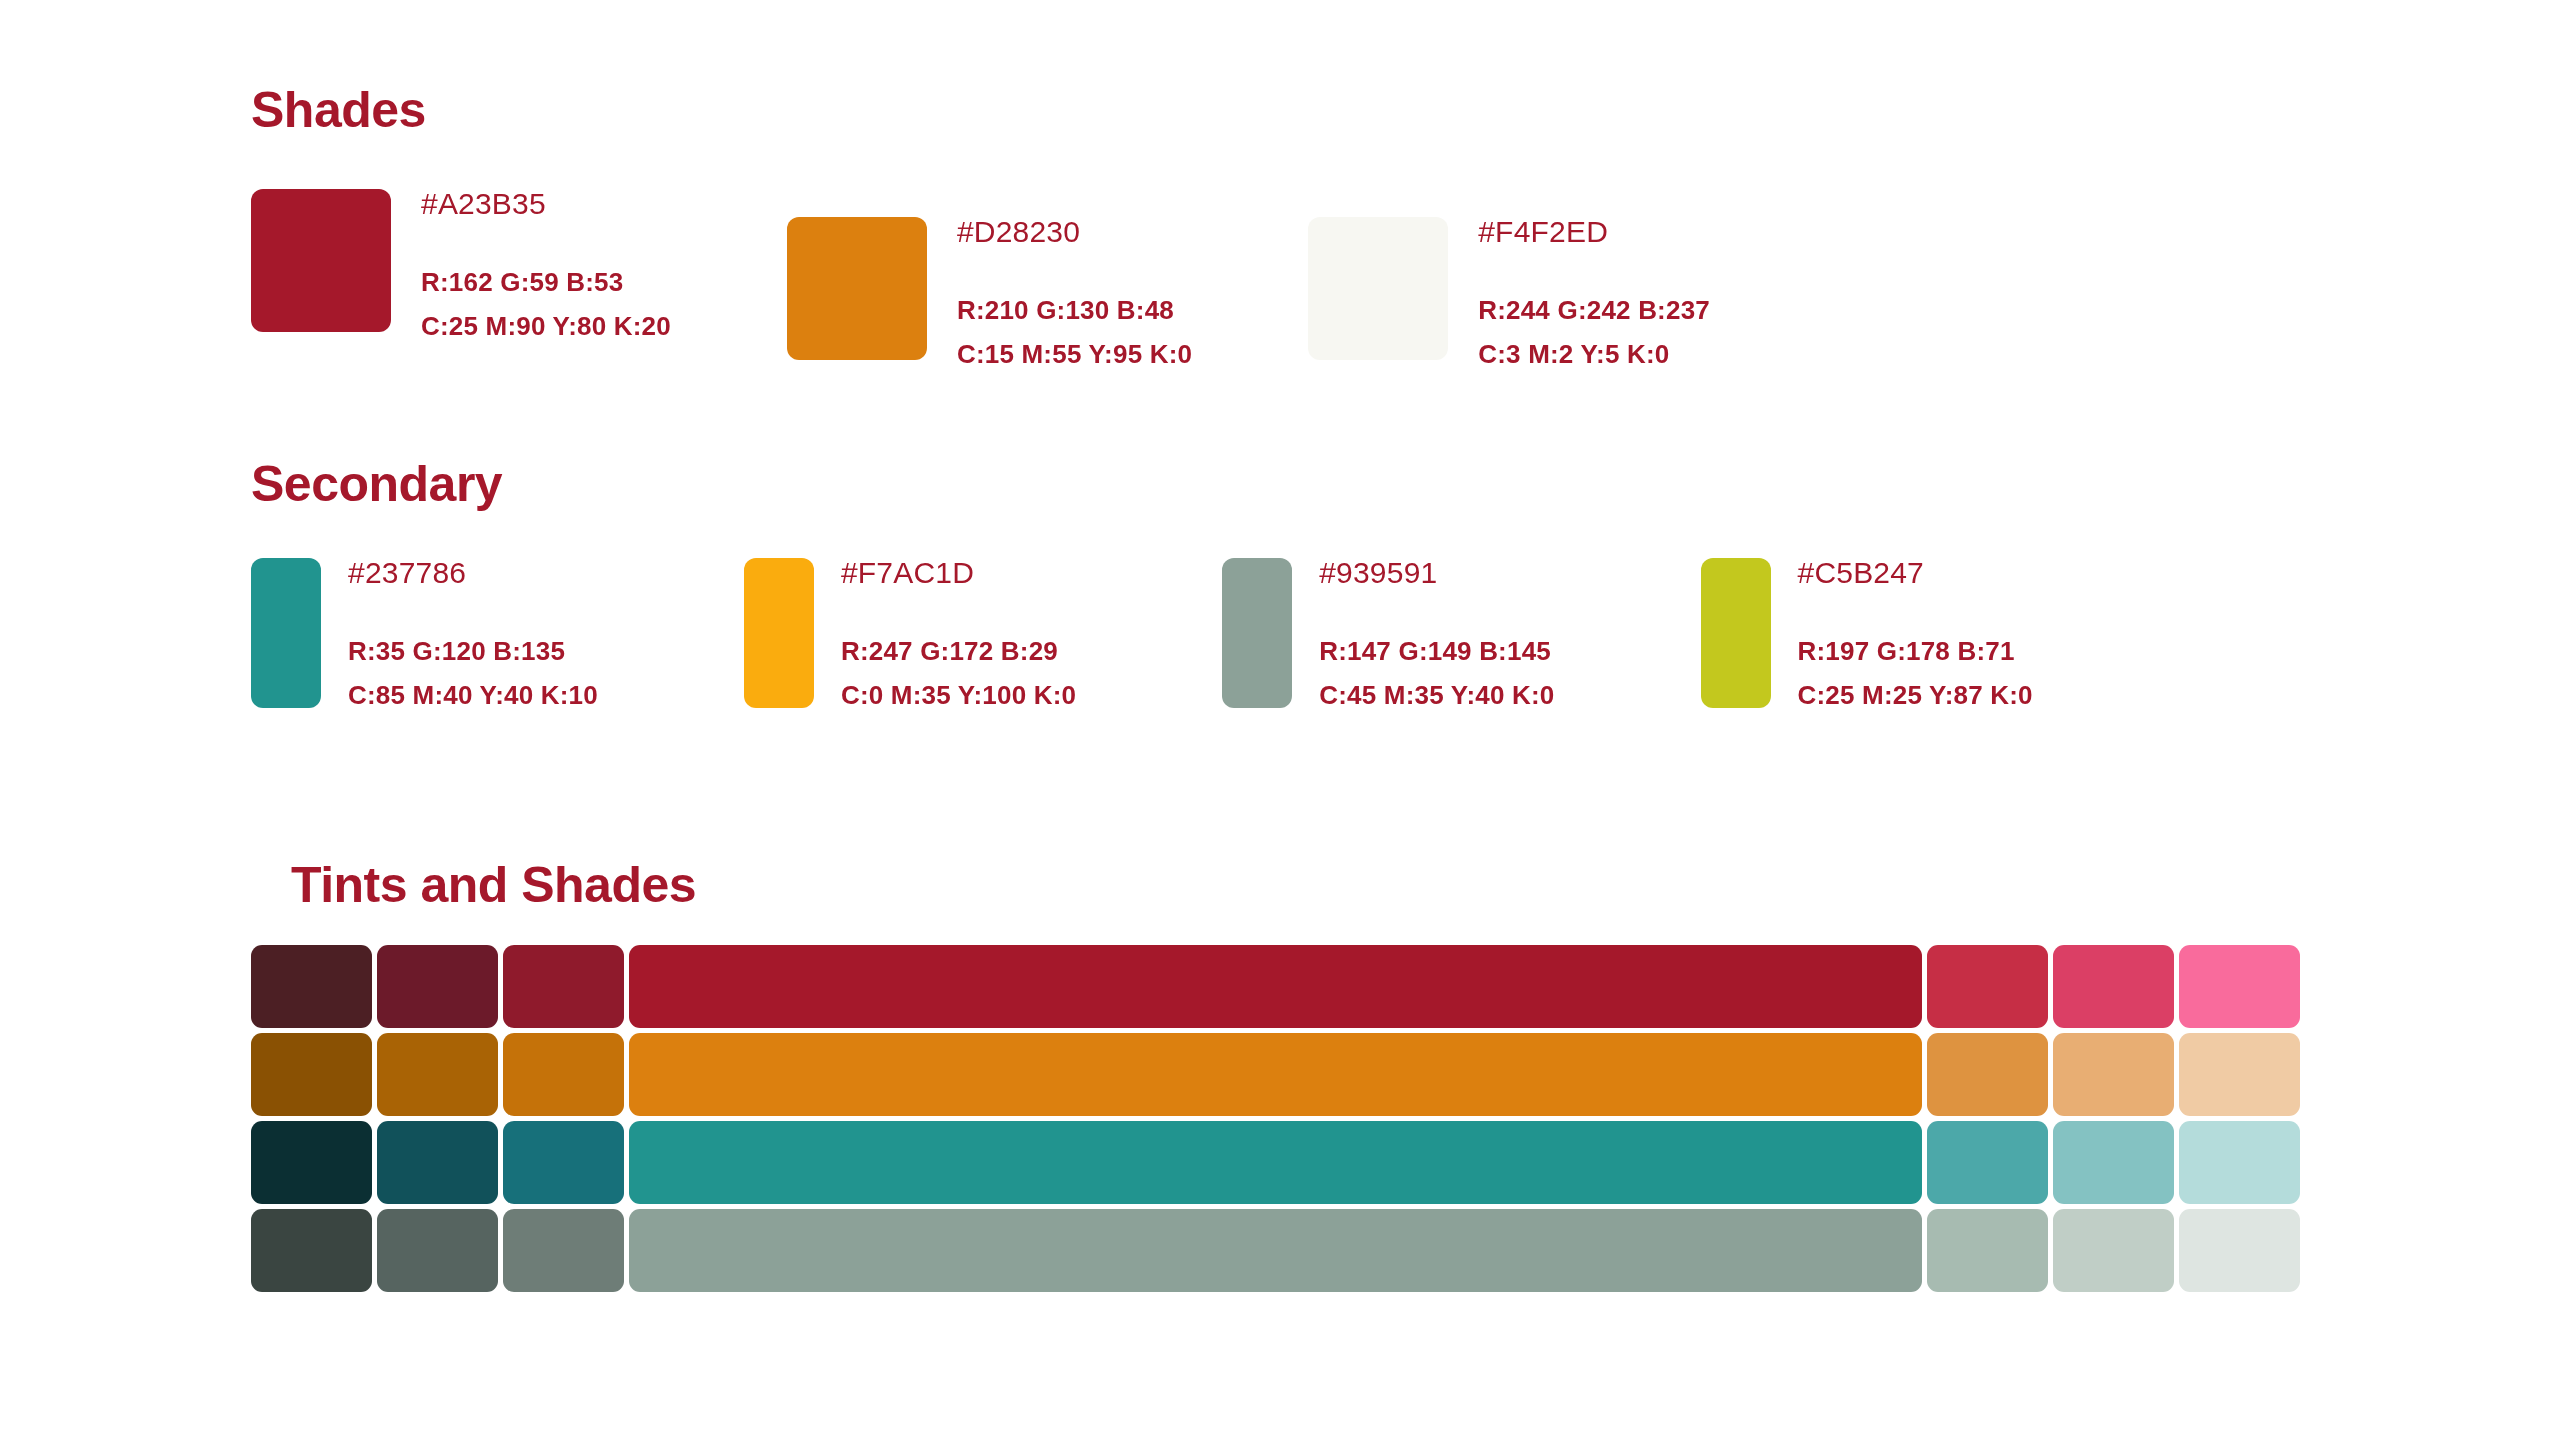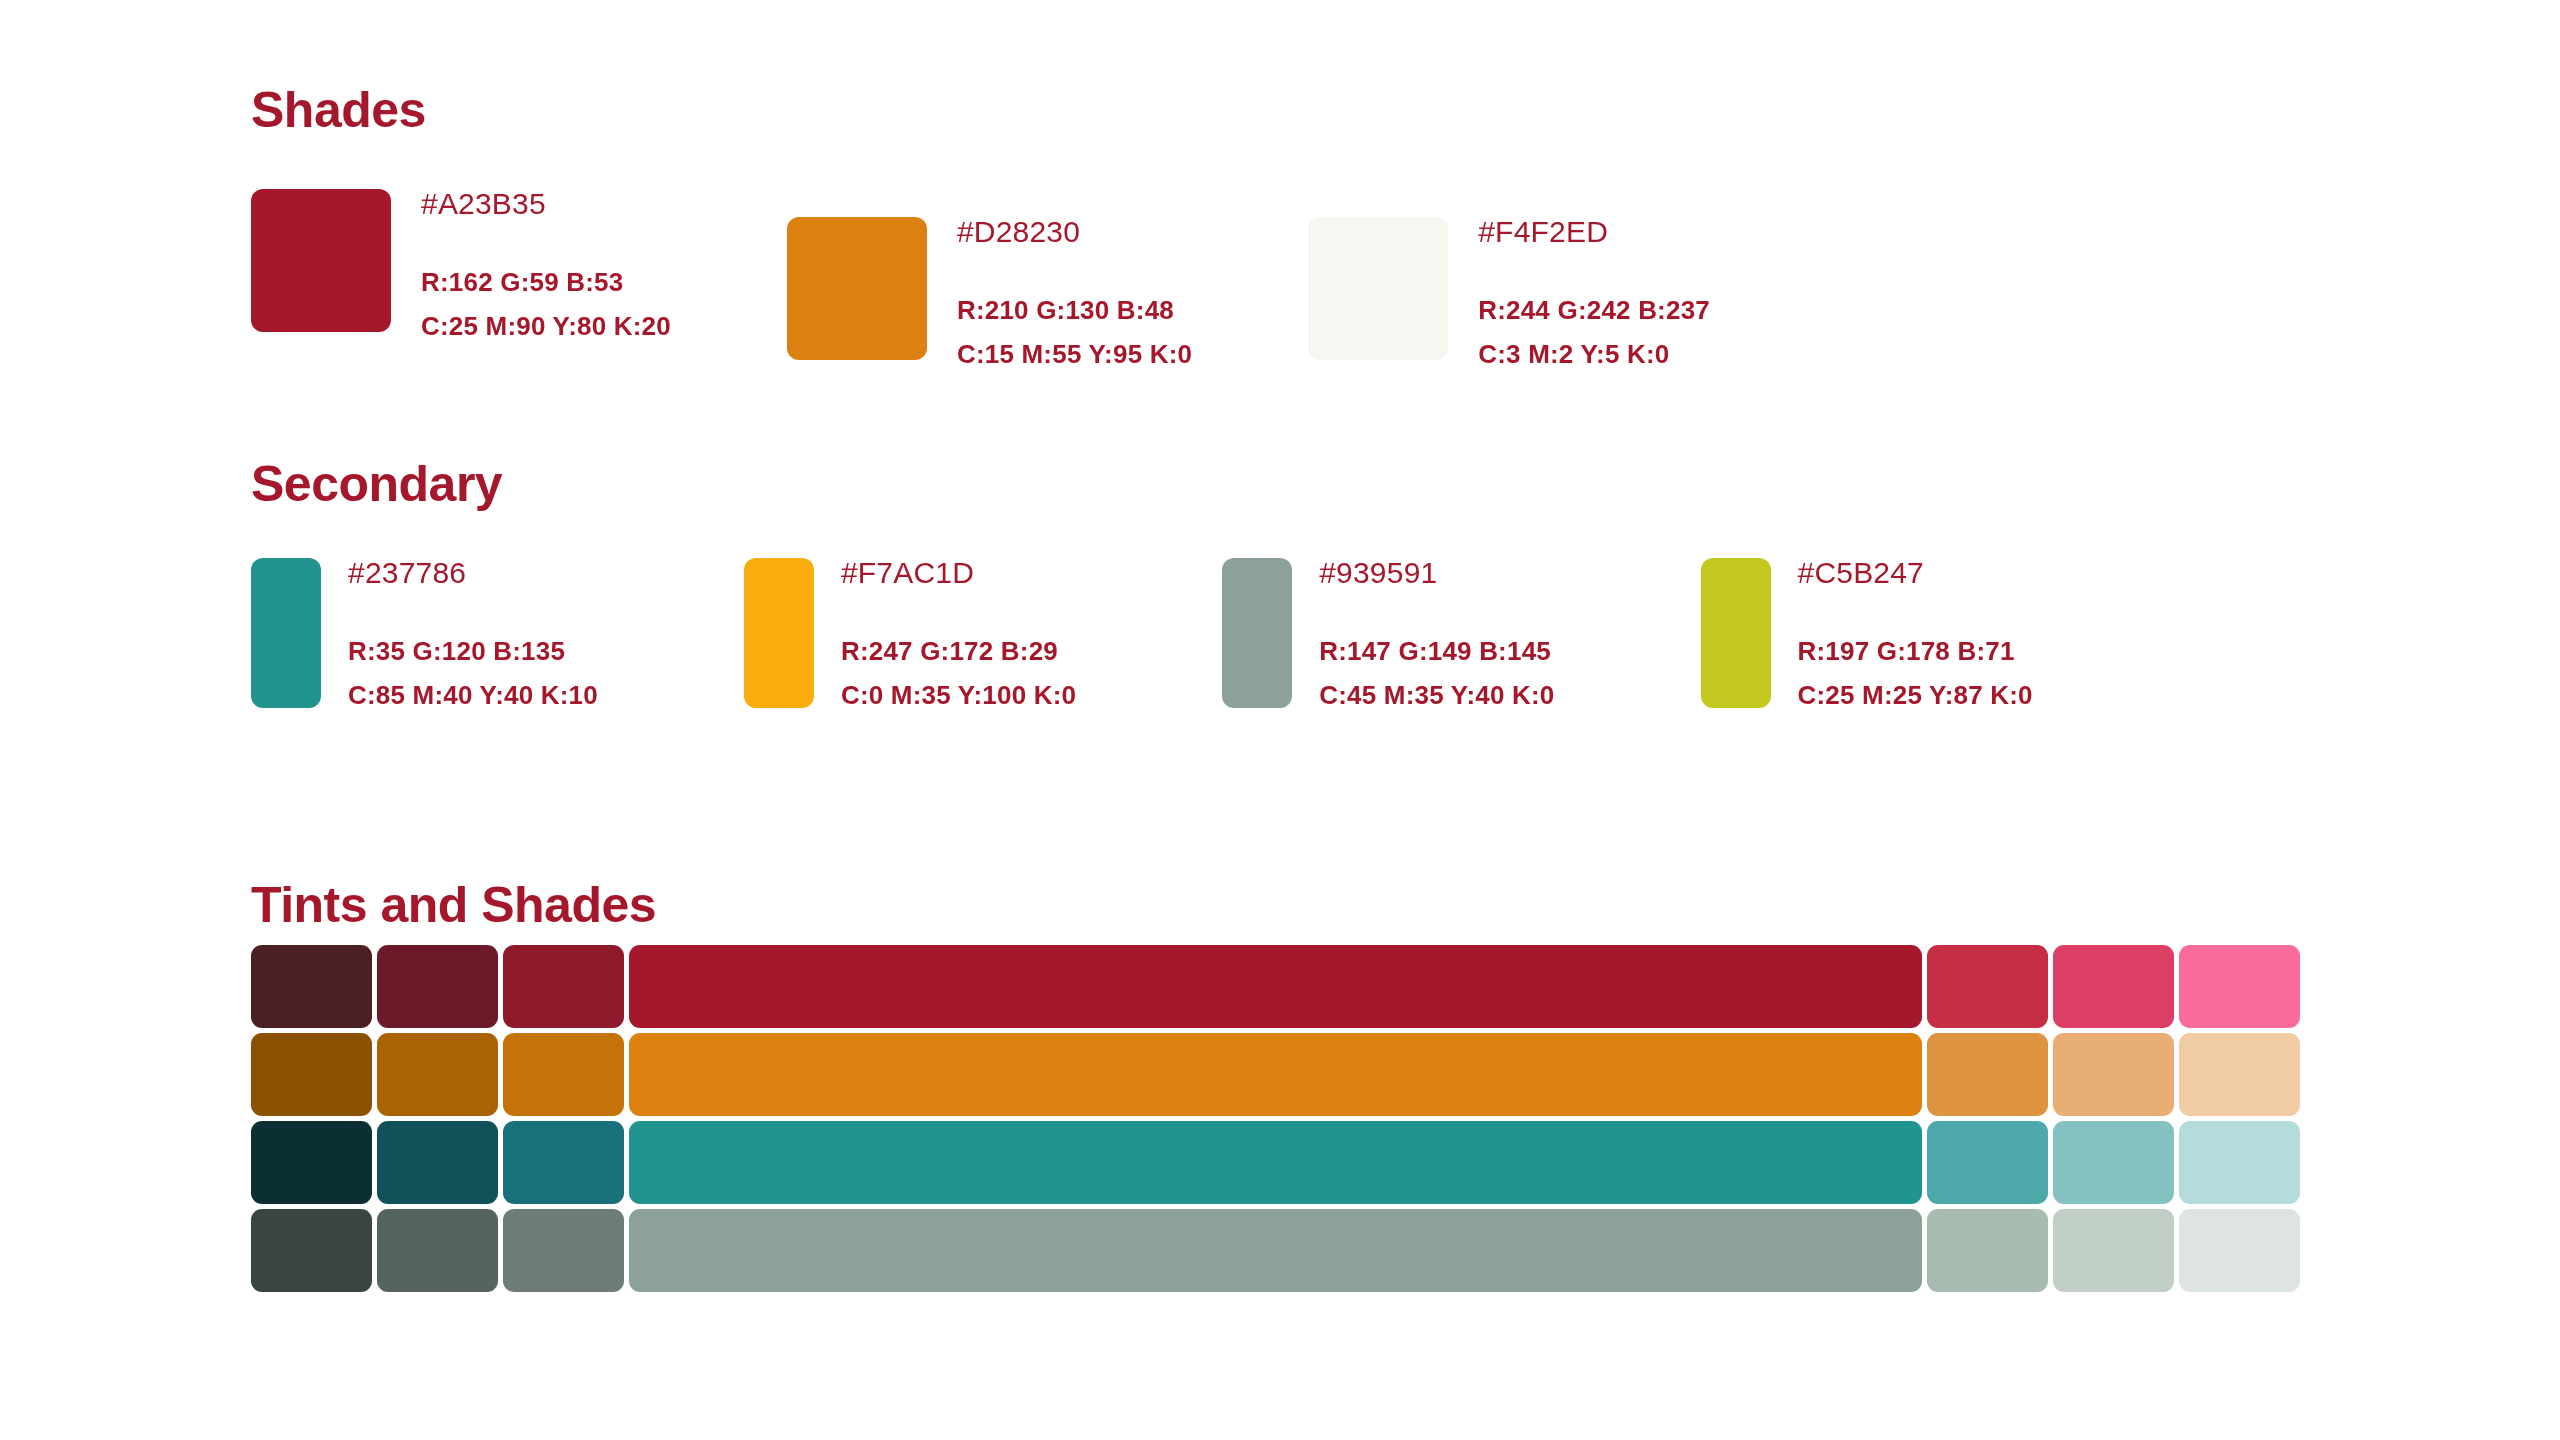--- a/index.html
+++ b/index.html
@@ -30,21 +30,21 @@
     left: 251px;
     font-size: 50px;
     font-weight: 700;
     letter-spacing: -0.5px;
     color: #A5182B;
     white-space: nowrap;
     line-height: 1;
   }
   #heading-primary   { top: 85px; }
   #heading-secondary { top: 459px; }
-  #heading-tints     { top: 880px; }
+  #heading-tints     { top: 860px; margin-left: 40px; }
 
   
   .swatch-group {
     position: absolute;
     display: flex;
     align-items: flex-start;
   }
   #primary-group   { left: 251px; top: 189px; }
   #secondary-group { left: 251px; top: 558px; gap: 40px; }
 

